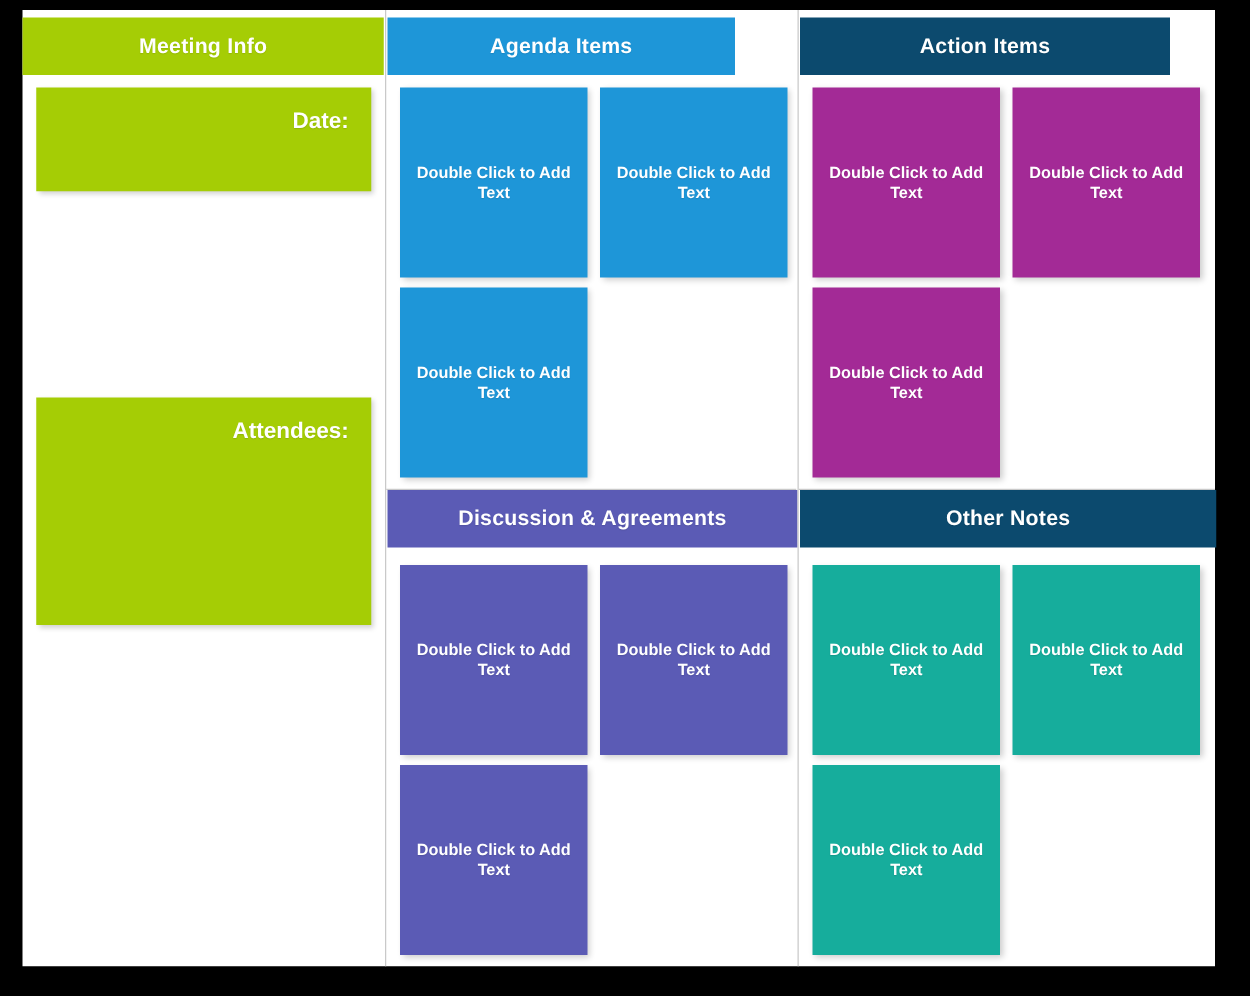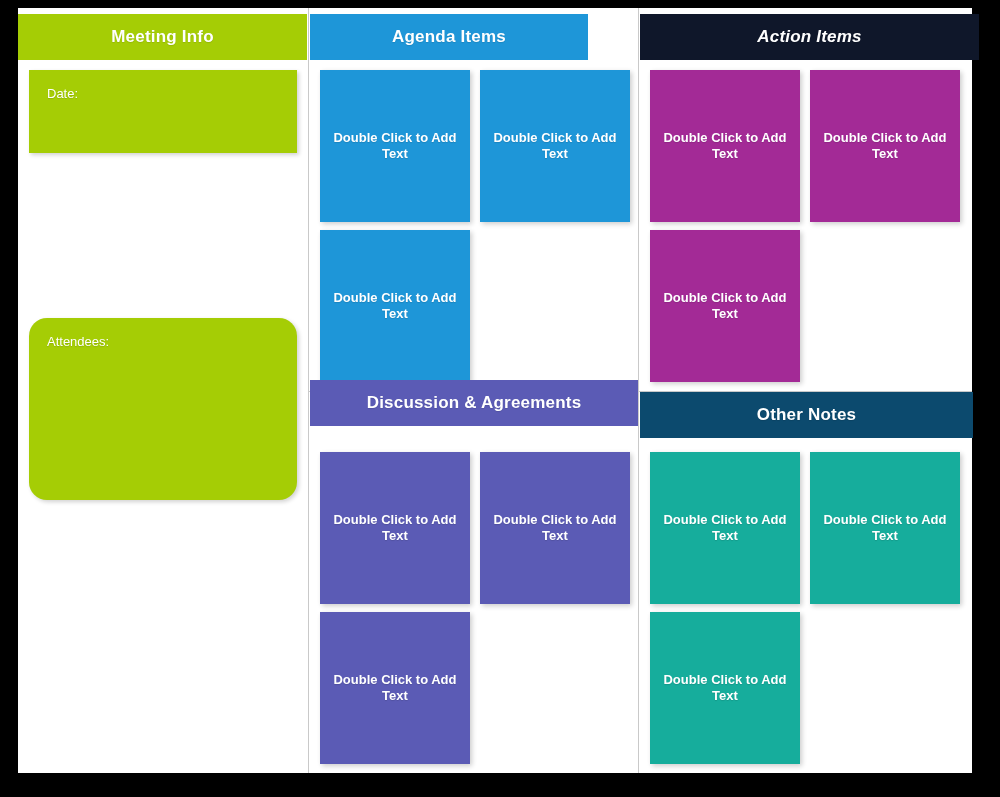--- a/index.html
+++ b/index.html
@@ -30,49 +30,50 @@
     color:#ffffff;
     font-size:17px;
     font-weight:bold;
     letter-spacing:.2px;
     box-sizing:border-box;
     text-shadow:0 1px 1px rgba(0,0,0,.10);
   }
   
   #hdr-meeting  {left:0px;  top:6px; width:289px; background:#a5cd05;text-align:right;}
   #hdr-agenda   {left:1px;  top:6px; width:278px; background:#1e96d8;}
-  #hdr-action   {left:1px;  top:6px; width:339px; background:#0f172a;font-style:italic;}
+  #hdr-action   {left:1px;  top:6px; width:296px; background:#0c4a6e;}
   
-  #hdr-discussion{left:1px; top:372px; width:328px; background:#5b5bb5;}
+  #hdr-discussion{left:1px; top:384px; width:328px; background:#5b5bb5;}
   #hdr-notes     {left:1px; top:384px; width:333px; background:#0c4a6e;}
 
   
   .row-divider{
     position:absolute;left:0;right:0;height:1px;background:#c9c9c9;
   }
 
   
   .field{
     position:absolute;
     left:11px;width:268px;
     background:#a5cd05;
     box-shadow:2px 2px 4px rgba(0,0,0,.18);
     box-sizing:border-box;
     padding:16px 18px 0 18px;
   }
   .field-label{
     color:#ffffff;
-    font-size:13px;
-    font-weight:normal;
+    font-size:18px;
+    font-weight:bold;
     line-height:1.2;
     text-shadow:0 1px 1px rgba(0,0,0,.12);
+    text-align:right;
   }
   #field-date      {top:62px;  height:83px;}
   #field-objective {top:150px; height:152px;}
-  #field-attendees {top:310px; height:182px;border-radius:18px;}
+  #field-attendees {top:310px; height:182px;}
 
   
   .card{
     position:absolute;
     width:150px;height:152px;
     display:flex;align-items:center;justify-content:center;
     text-align:center;
     color:#ffffff;
     font-size:13px;
     font-weight:bold;

